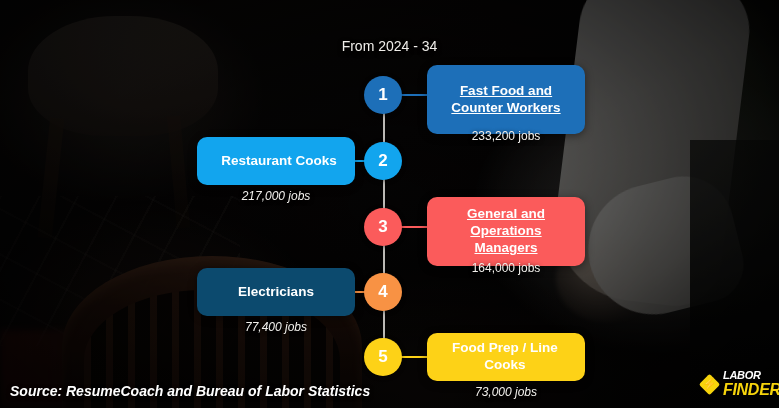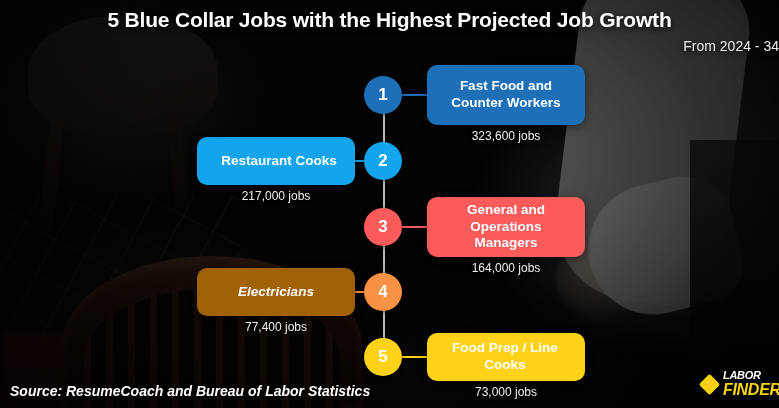--- a/index.html
+++ b/index.html
@@ -165,21 +165,21 @@
     color: #ffffff;
     font-size: 21px;
     font-weight: bold;
     letter-spacing: -0.2px;
     text-shadow: 0 2px 6px rgba(0,0,0,0.85);
   }
   .subtitle {
     position: absolute;
     left: 0; right: 0;
     top: 38px;
-    text-align: right;
+    text-align: center;
     color: #f0eeea;
     font-size: 14px;
     text-shadow: 0 2px 5px rgba(0,0,0,0.85);
   }
 
   
   .spine {
     position: absolute;
     left: 383px;
     top: 86px;
@@ -236,36 +236,36 @@
     align-items: center;
     justify-content: center;
     box-sizing: border-box;
     padding: 8px 10px;
     z-index: 3;
     box-shadow: 0 2px 8px rgba(0,0,0,0.45);
   }
   .row.right .card { left: 427px; }
   .row.left  .card { left: 197px; }
 
-  .card.h2 { height: 60px; top: -30px; }
+  .card.h2 { height: 69px; top: -30px; text-decoration: underline; }
   .card.h1 { height: 48px; top: -24px; }
 
   .caption {
     position: absolute;
     width: 158px;
     text-align: center;
     color: #f2f0ec;
     font-size: 12px;
     text-shadow: 0 1px 4px rgba(0,0,0,0.9);
     z-index: 3;
   }
   .row.right .caption { left: 427px; }
   .row.left  .caption { left: 197px; }
   .cap.h2 { top: 34px; }
-  .cap.h1 { top: 28px; }
+  .cap.h1 { top: 28px; font-style: italic; }
 
   .source {
     position: absolute;
     left: 10px;
     top: 383px;
     color: #ffffff;
     font-size: 14px;
     font-style: italic;
     font-weight: bold;
     text-shadow: 0 1px 4px rgba(0,0,0,0.9);
@@ -348,48 +348,47 @@
     <div class="person-shirt"></div>
     <div class="person-skin"></div>
     <div class="person-arm"></div>
     <div class="bg-dark-right"></div>
     <div class="bg-vignette"></div>
     <div class="bg-scrim"></div>
   </div>
 
   <div class="content">
 
-    <div class="title">5 Blue Collar Jobs with the Highest Projected Job Growth</div>
     <div class="subtitle">From 2024 - 34</div>
 
     <div class="spine"></div>
 
     <div id="rows">
         <div class="row right" style="top: 95px;">
           <div class="connector" style="background: rgb(29, 111, 184);"></div>
           <div class="marker" style="background: rgb(29, 111, 184);">1</div>
           <div class="card h2" style="background: rgb(29, 111, 184); color: rgb(255, 255, 255);">Fast Food and Counter Workers</div>
-          <div class="caption cap h2">323,600 jobs</div>
+          <div class="caption cap h2">233,200 jobs</div>
         </div>
         <div class="row left" style="top: 161px;">
           <div class="connector" style="background: rgb(18, 165, 238);"></div>
           <div class="marker" style="background: rgb(18, 165, 238);">2</div>
           <div class="card h1" style="background: rgb(18, 165, 238); color: rgb(255, 255, 255); padding-left: 16px;">Restaurant Cooks</div>
           <div class="caption cap h1">217,000 jobs</div>
         </div>
         <div class="row right" style="top: 227px;">
           <div class="connector" style="background: rgb(251, 91, 91);"></div>
           <div class="marker" style="background: rgb(251, 91, 91);">3</div>
           <div class="card h2" style="background: rgb(251, 91, 91); color: rgb(255, 255, 255);">General and Operations Managers</div>
           <div class="caption cap h2">164,000 jobs</div>
         </div>
         <div class="row left" style="top: 292px;">
           <div class="connector" style="background: rgb(248, 146, 68);"></div>
           <div class="marker" style="background: rgb(248, 146, 68);">4</div>
-          <div class="card h1" style="background: #a16207; color: rgb(255, 255, 255); font-style: italic;">Electricians</div>
+          <div class="card h1" style="background: #0c4a6e; color: rgb(255, 255, 255);">Electricians</div>
           <div class="caption cap h1">77,400 jobs</div>
         </div>
         <div class="row right" style="top: 357px;">
           <div class="connector" style="background: rgb(253, 210, 23);"></div>
           <div class="marker" style="background: rgb(253, 210, 23);">5</div>
           <div class="card h1" style="background: rgb(253, 210, 23); color: rgb(255, 255, 255); padding-left: 8px;">Food Prep / Line Cooks</div>
           <div class="caption cap h1">73,000 jobs</div>
         </div>
       </div>
 

